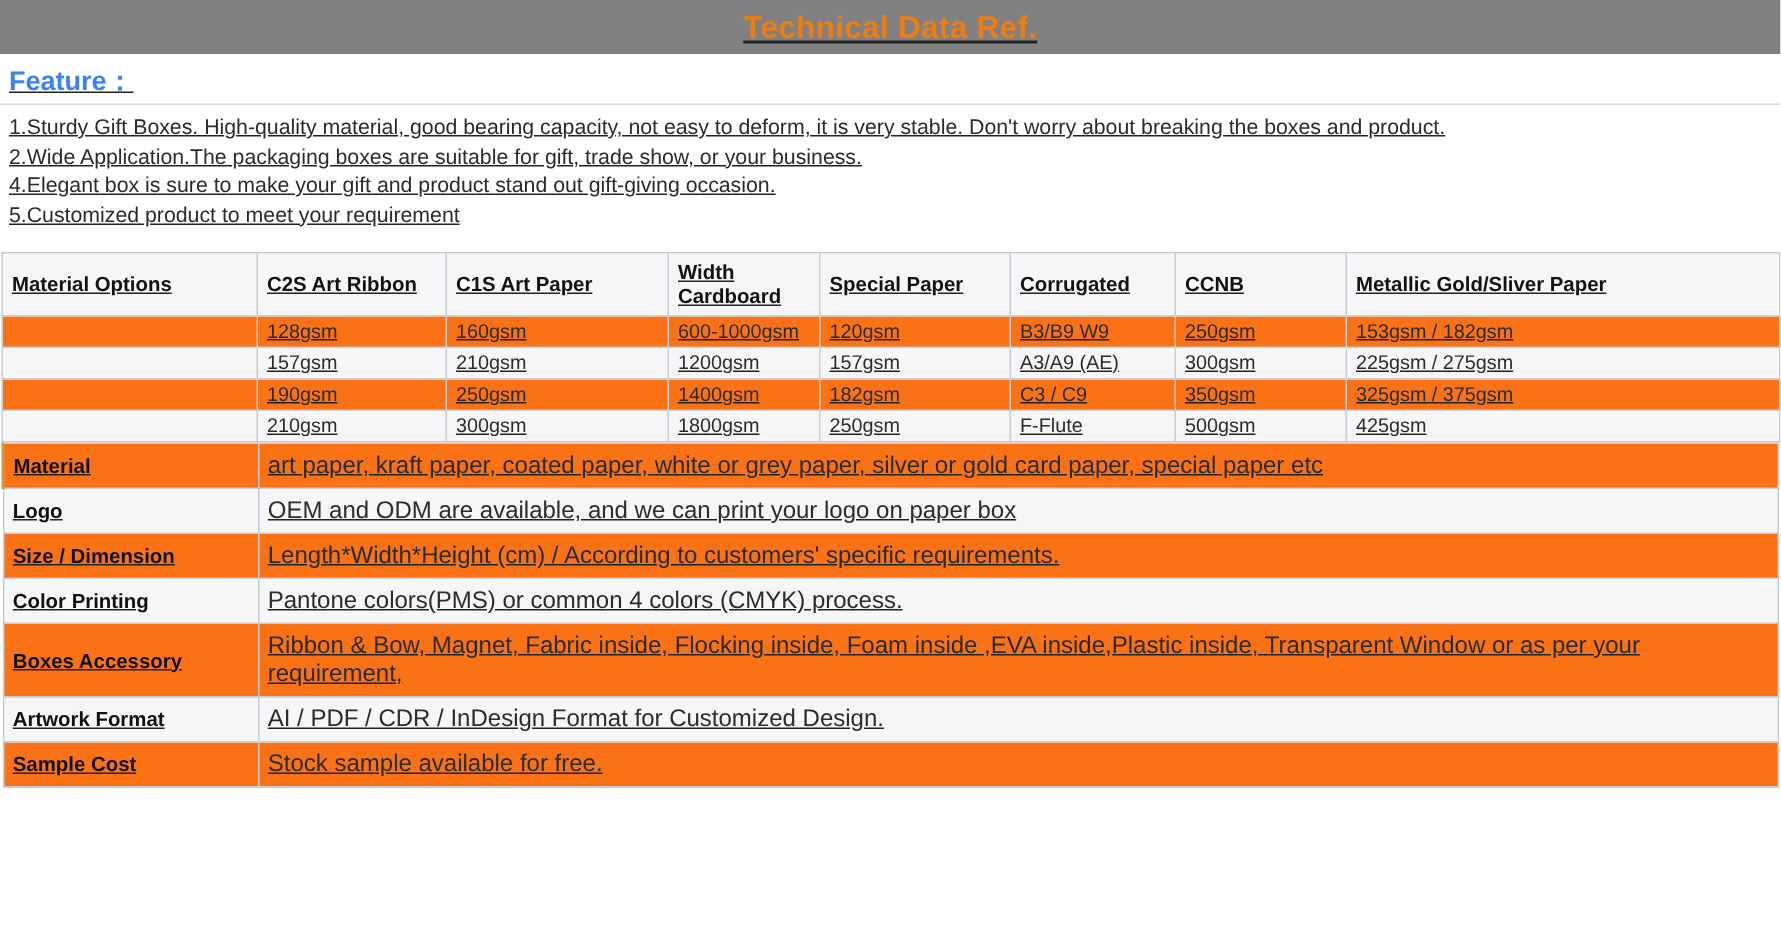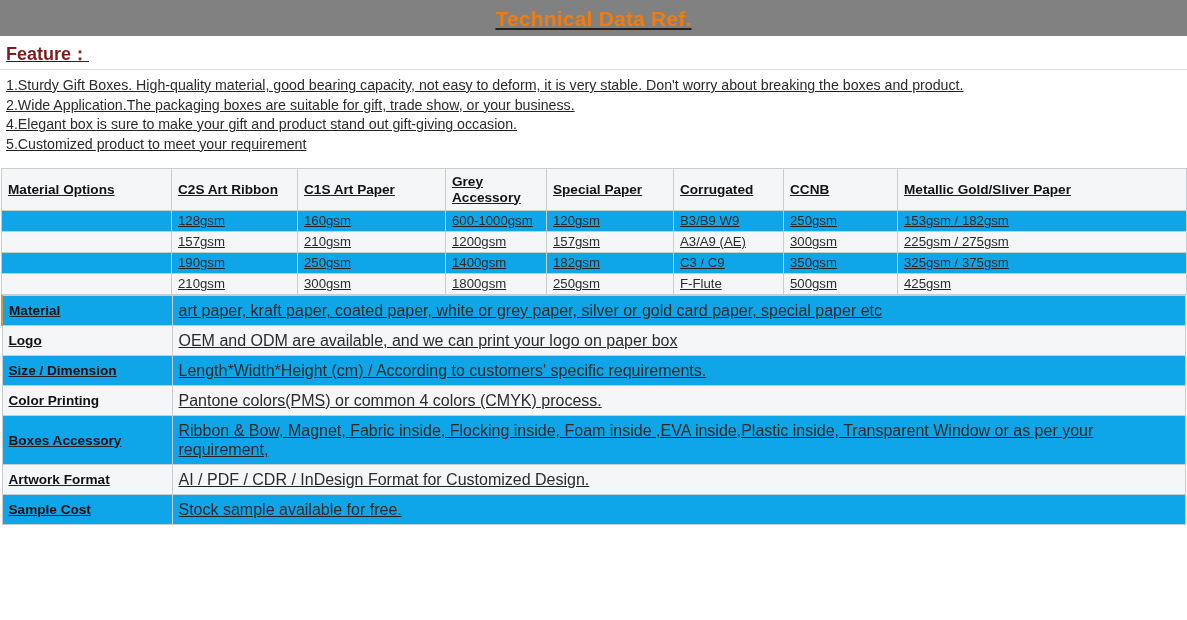--- a/index.html
+++ b/index.html
@@ -42,21 +42,21 @@
   
   .feature-heading {
     border-bottom: 1px solid #d8dadd;
     padding: 6px 6px 7px 6px;
     box-sizing: border-box;
     height: 34px;
   }
   .feature-heading-text {
     font-size: 18px;
     font-weight: bold;
-    color: #7f1d1d;
+    color: #3b82f6;
   }
 
   
   .feature-list {
     padding: 6px 6px 8px 6px;
     box-sizing: border-box;
   }
   .feature-line {
     font-size: 14.2px;
     line-height: 19.5px;
@@ -90,21 +90,21 @@
     background: #f7f8fa;
     height: 42px;
     line-height: 16px;
   }
   table.spec tr.gsm-row td {
     height: 20px;
     line-height: 14px;
     font-size: 13.2px;
   }
   tr.shade td, tr.shade th { background: #f5f6f8; }
-  tr.plain td { background: #0ea5e9; }
+  tr.plain td { background: #f97316; }
 
   
   col.c-opt    { width: 170px; }
   col.c-c2s    { width: 126px; }
   col.c-c1s    { width: 148px; }
   col.c-grey   { width: 101px; }
   col.c-spec   { width: 127px; }
   col.c-corr   { width: 110px; }
   col.c-ccnb   { width: 114px; }
   col.c-metal  { width: 289px; }
@@ -169,21 +169,21 @@
       <col class="c-spec">
         <col class="c-corr">
         <col class="c-ccnb">
         <col class="c-metal">
     </colgroup>
     <thead>
       <tr class="shade">
         <th>Material Options</th>
         <th>C2S Art Ribbon</th>
         <th>C1S Art Paper</th>
-        <th>Grey Accessory</th>
+        <th>Width Cardboard</th>
         <th>Special Paper</th>
         <th>Corrugated</th>
         <th>CCNB</th>
         <th>Metallic Gold/Sliver Paper</th>
       </tr>
     </thead>
     <tbody>
       <tr class="gsm-row plain">
         <td></td>
         <td>128gsm</td>

